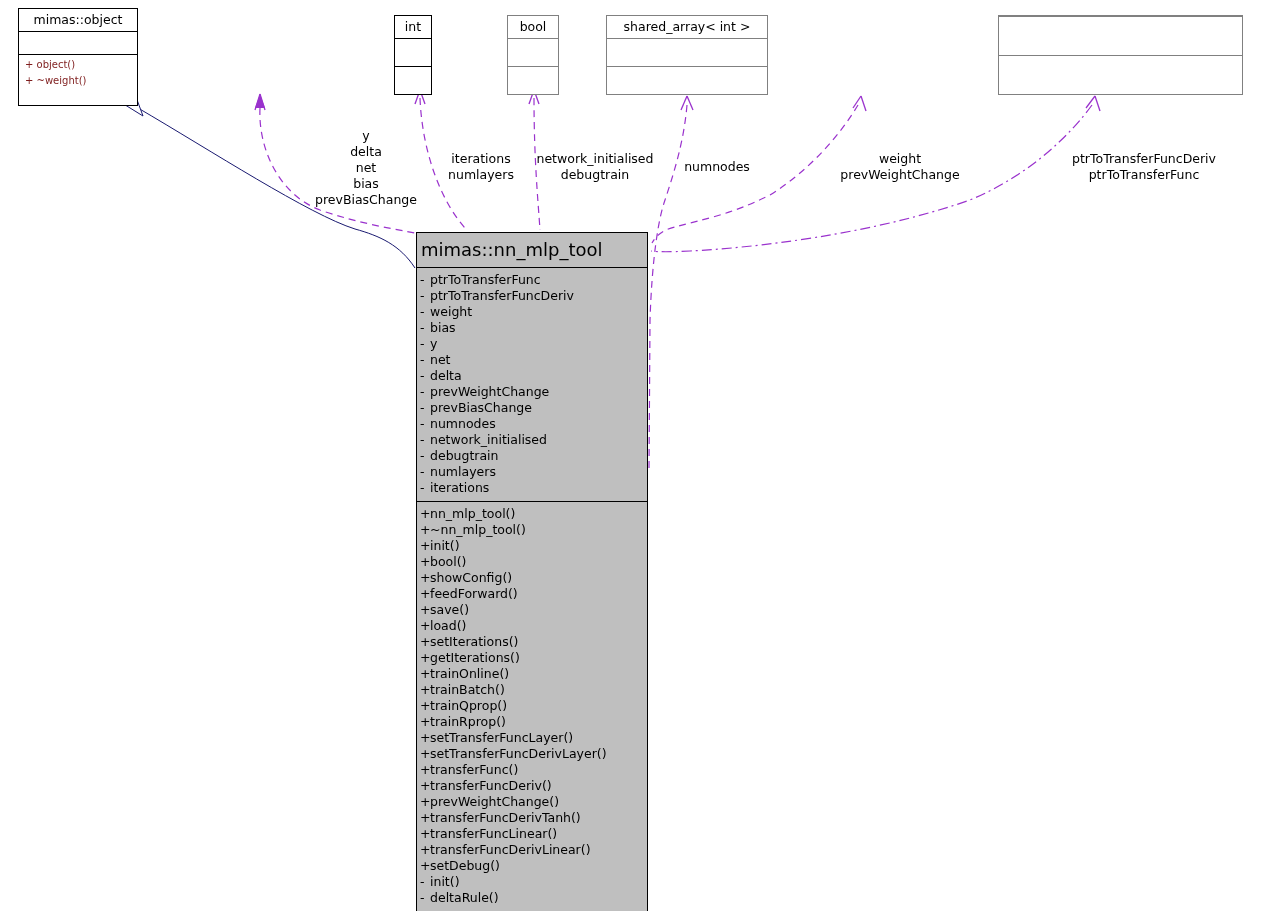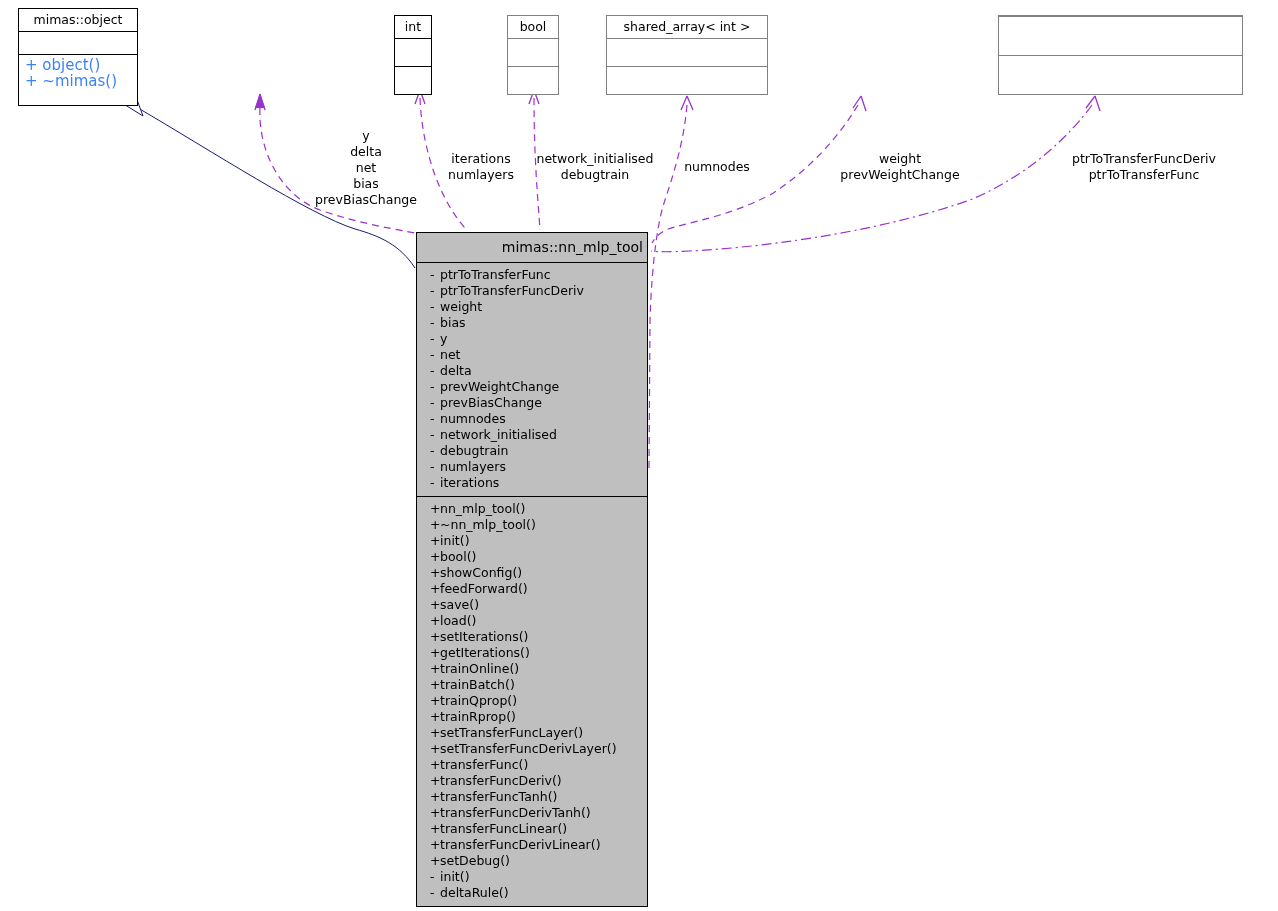--- a/index.html
+++ b/index.html
@@ -52,58 +52,58 @@
     height: 1px;
     background: #808080;
     flex: 0 0 1px;
   }
   .solid-border .uml-sep { background: #000000; }
 
   .uml-compartment {
     flex: 1 1 auto;
     min-height: 14px;
     padding: 2px 6px;
-    font-size: 15px;
-    color: #3b82f6;
+    font-size: 10px;
+    color: #7f1d1d;
     line-height: 1.0;
     white-space: nowrap;
   }
   .uml-compartment.empty { min-height: 22px; padding: 0; }
 
   
   .main-class {
     position: absolute;
     left: 406px;
     top: 232px;
     width: 232px;
     box-sizing: border-box;
     border: 1px solid #000000;
     background: #bfbfbf;
     display: flex;
     flex-direction: column;
   }
   .main-class .mc-title {
-    text-align: right;
-    font-size: 14px;
+    text-align: left;
+    font-size: 18px;
     color: #000000;
     padding: 6px 4px 7px 4px;
     white-space: nowrap;
   }
   .main-class .mc-rule { height: 1px; background: #000000; }
   .main-class .mc-list {
     padding: 4px 0 5px 0;
     margin: 0;
     list-style: none;
   }
   .main-class .mc-list li {
     font-size: 12.5px;
     color: #000000;
     line-height: 16px;
     height: 16px;
-    padding-left: 13px;
+    padding-left: 3px;
     white-space: nowrap;
   }
   .main-class .mc-list li .vis { display: inline-block; width: 10px; }
 
   
   .edge-label {
     position: absolute;
     font-size: 12.5px;
     color: #000000;
     line-height: 16px;
@@ -163,21 +163,21 @@
 
   </svg>
 
   <div class="uml-box solid-border" style="left:8px; top:8px; width:120px; height:98px;">
     <div class="uml-title">mimas::object</div>
     <div class="uml-sep"></div>
     <div class="uml-compartment empty"></div>
     <div class="uml-sep"></div>
     <div class="uml-compartment" style="line-height:16px;">
       <div>+ object()</div>
-      <div>+ ~mimas()</div>
+      <div>+ ~weight()</div>
     </div>
   </div>
 
 
   <div class="uml-box solid-border" style="left:384px; top:15px; width:38px; height:80px;">
     <div class="uml-title">int</div>
     <div class="uml-sep"></div>
     <div class="uml-compartment empty"></div>
     <div class="uml-sep"></div>
     <div class="uml-compartment empty"></div>
@@ -259,21 +259,21 @@
         <li><span class="vis">+</span><span>setIterations()</span></li>
         <li><span class="vis">+</span><span>getIterations()</span></li>
         <li><span class="vis">+</span><span>trainOnline()</span></li>
         <li><span class="vis">+</span><span>trainBatch()</span></li>
         <li><span class="vis">+</span><span>trainQprop()</span></li>
         <li><span class="vis">+</span><span>trainRprop()</span></li>
         <li><span class="vis">+</span><span>setTransferFuncLayer()</span></li>
         <li><span class="vis">+</span><span>setTransferFuncDerivLayer()</span></li>
         <li><span class="vis">+</span><span>transferFunc()</span></li>
         <li><span class="vis">+</span><span>transferFuncDeriv()</span></li>
-        <li><span class="vis">+</span><span>transferFuncTanh()</span></li>
+        <li><span class="vis">+</span><span>prevWeightChange()</span></li>
         <li><span class="vis">+</span><span>transferFuncDerivTanh()</span></li>
         <li><span class="vis">+</span><span>transferFuncLinear()</span></li>
         <li><span class="vis">+</span><span>transferFuncDerivLinear()</span></li>
         <li><span class="vis">+</span><span>setDebug()</span></li>
         <li><span class="vis">-</span><span>init()</span></li>
         <li><span class="vis">-</span><span>deltaRule()</span></li>
       </ul>
   </div>
 
 </div>

